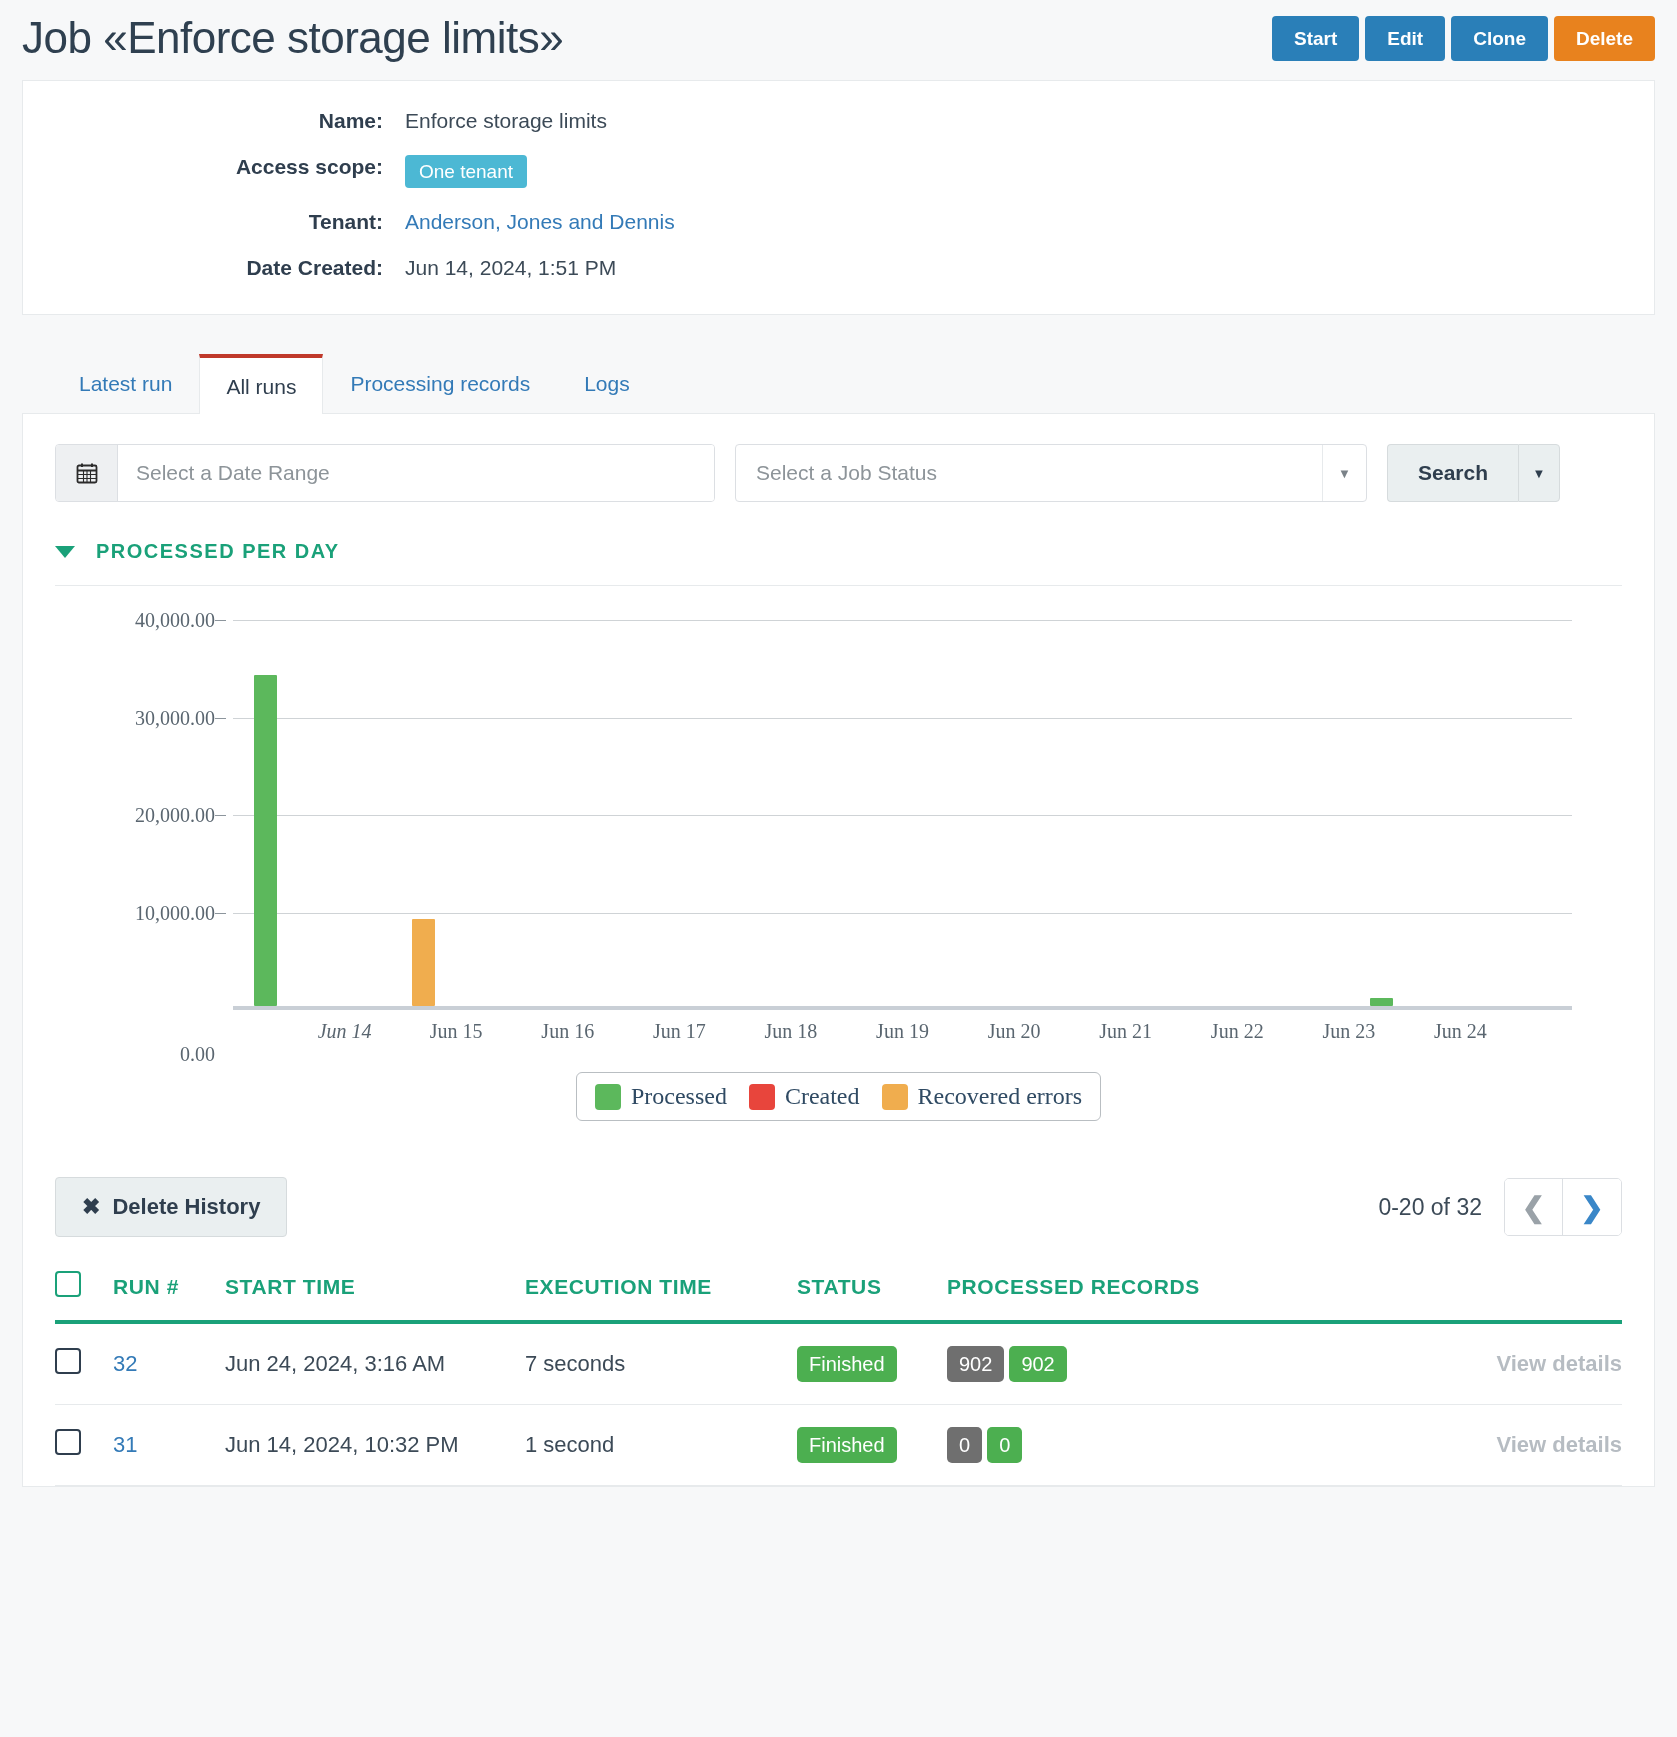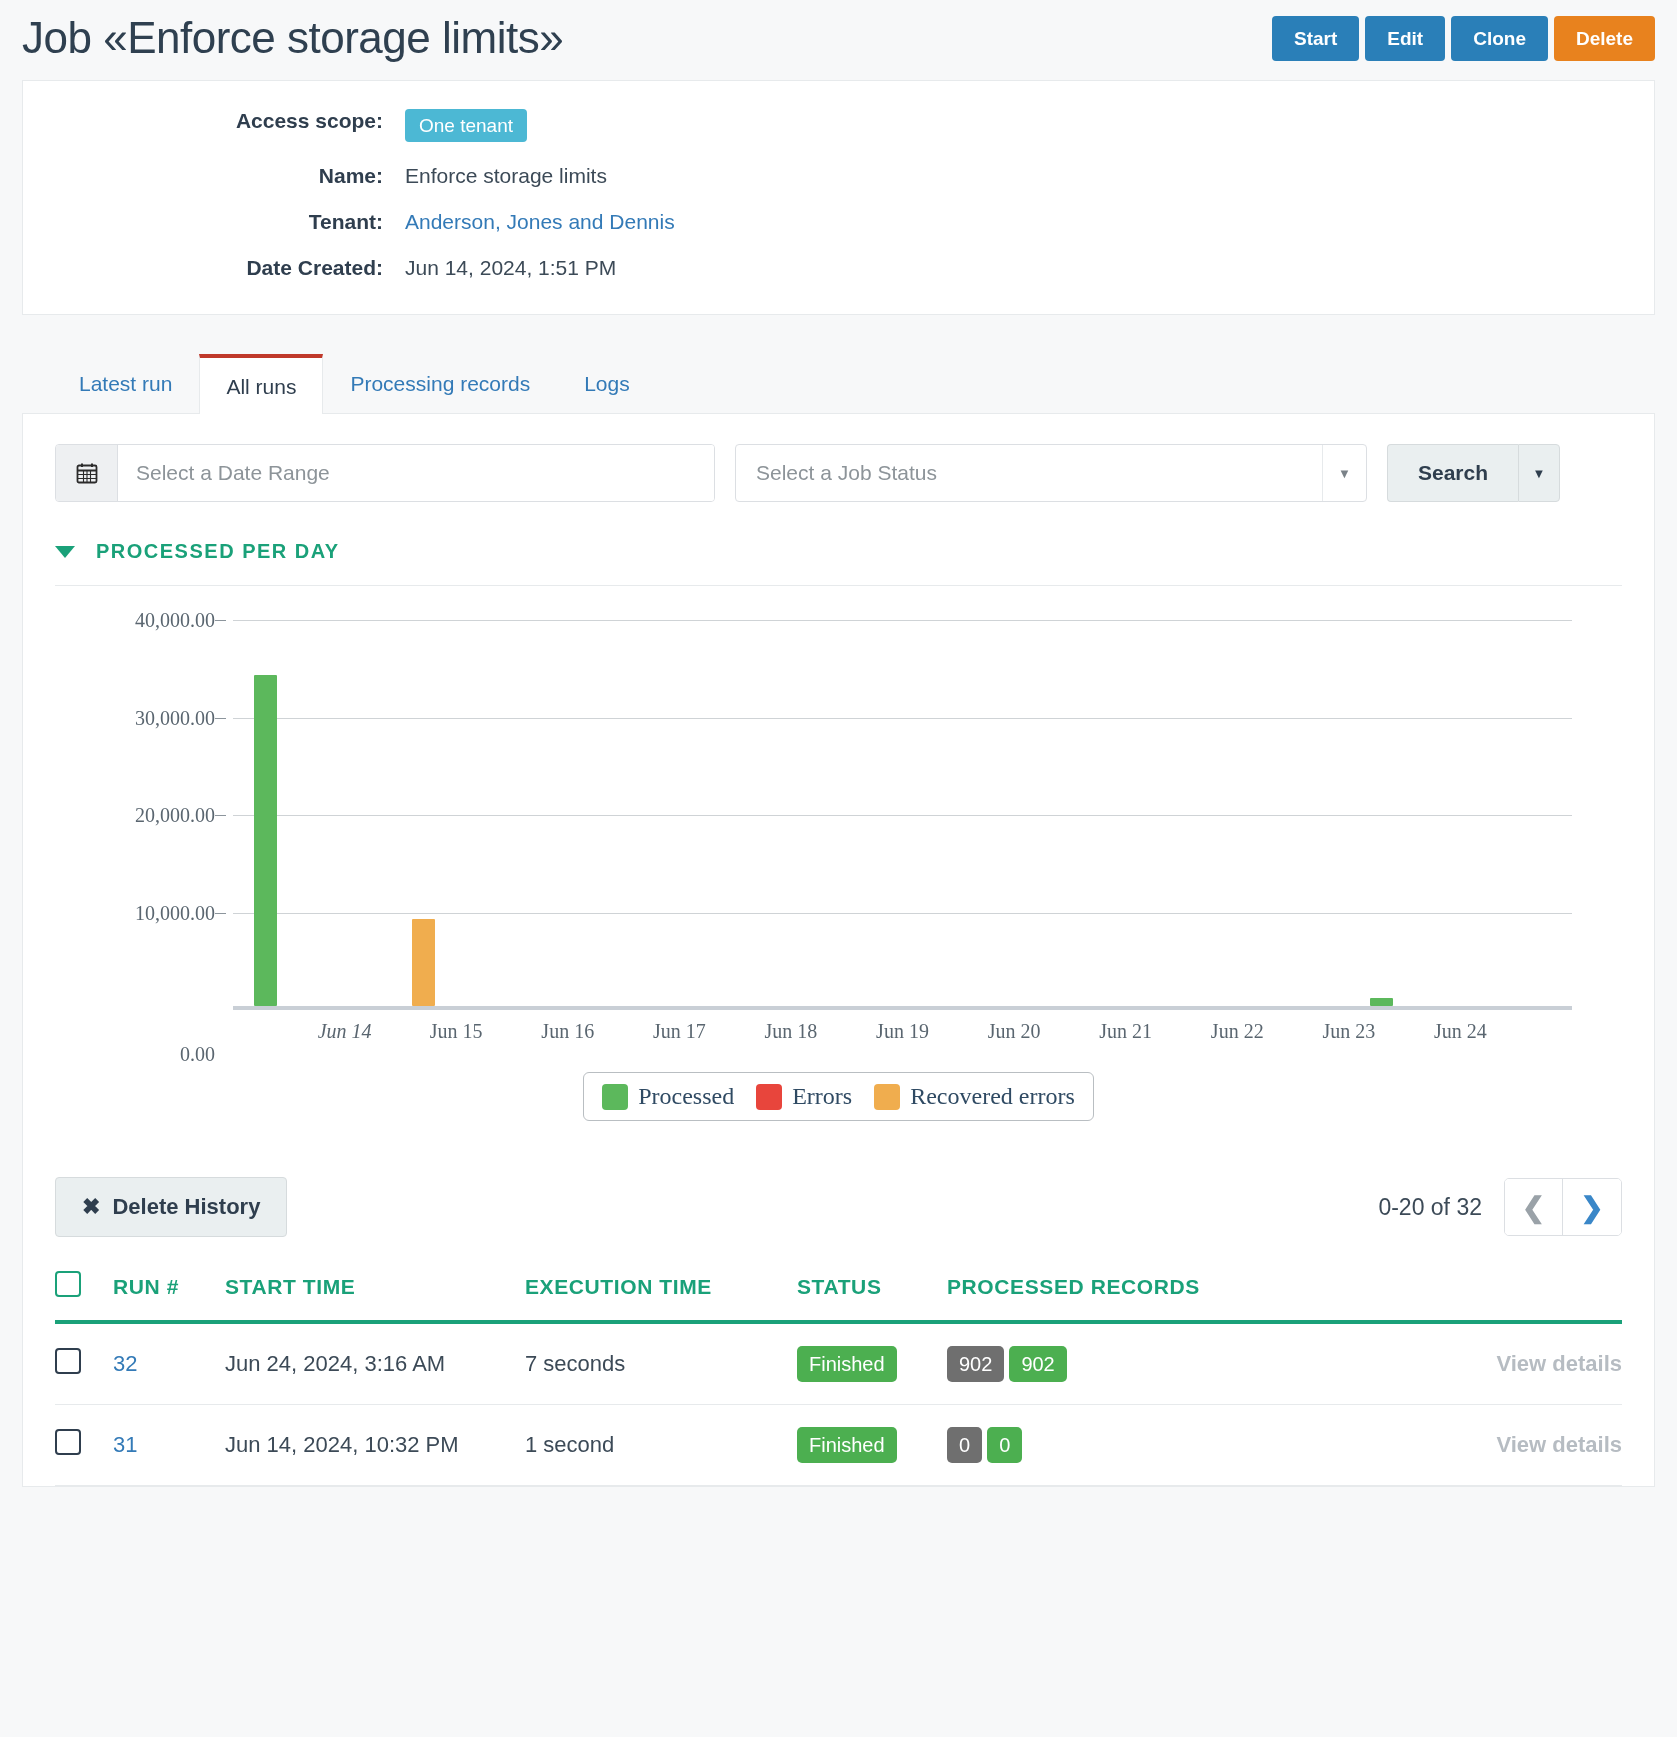--- a/index.html
+++ b/index.html
@@ -258,28 +258,28 @@
     <div class="btn-group">
       <button class="btn btn-blue">Start</button>
       <button class="btn btn-blue">Edit</button>
       <button class="btn btn-blue">Clone</button>
       <button class="btn btn-orange">Delete</button>
     </div>
   </div>
 
   <div class="info-card">
     <div class="info-row">
+      <div class="info-label">Name:</div>
+      <div class="info-value">Enforce storage limits</div>
+    </div>
+    <div class="info-row">
       <div class="info-label">Access scope:</div>
       <div class="info-value">
         <span class="badge-tenant">One tenant</span>
       </div>
-    </div>
-    <div class="info-row">
-      <div class="info-label">Name:</div>
-      <div class="info-value">Enforce storage limits</div>
     </div>
     <div class="info-row">
       <div class="info-label">Tenant:</div>
       <div class="info-value">
         <a class="link">Anderson, Jones and Dennis</a>
       </div>
     </div>
     <div class="info-row">
       <div class="info-label">Date Created:</div>
       <div class="info-value">Jun 14, 2024, 1:51 PM</div>
@@ -367,21 +367,21 @@
           </div>
       </div>
 
       <div class="legend" id="legend">
           <div class="legend-item">
             <span class="legend-swatch" style="background: rgb(92, 184, 92);"></span>
             <span class="legend-text">Processed</span>
           </div>
           <div class="legend-item">
             <span class="legend-swatch" style="background: rgb(232, 69, 60);"></span>
-            <span class="legend-text">Errors</span>
+            <span class="legend-text">Created</span>
           </div>
           <div class="legend-item">
             <span class="legend-swatch" style="background: rgb(240, 173, 78);"></span>
             <span class="legend-text">Recovered errors</span>
           </div>
         </div>
     </div>
 
     <div class="table-toolbar">
       <button class="delete-history">

